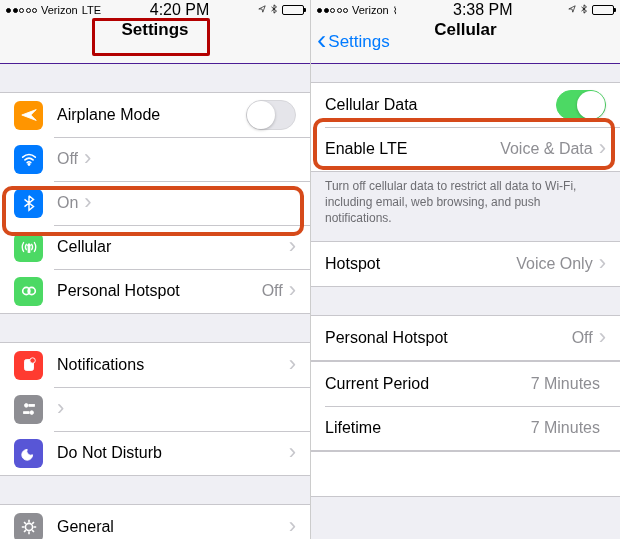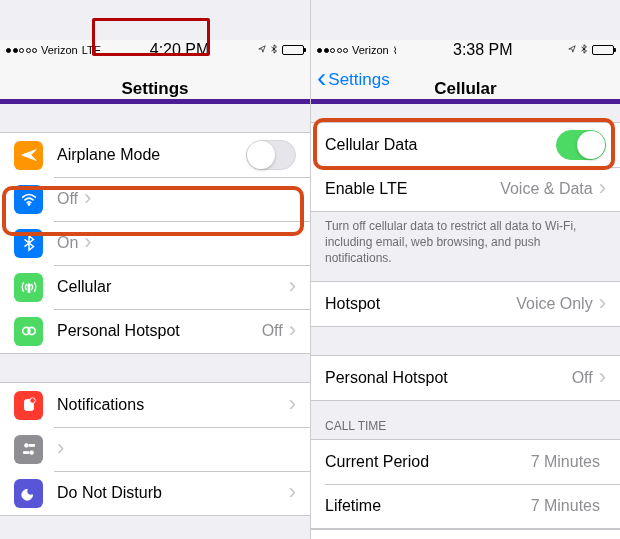--- a/index.html
+++ b/index.html
@@ -22,40 +22,39 @@
   
   .status-bar {
     height: 20px;
     background: #f7f7f7;
     display: flex;
     align-items: center;
     justify-content: space-between;
     font-size: 11px;
     padding: 0 6px;
     color: #000;
-    margin-top: 40px;
   }
   .status-left, .status-right { display: flex; align-items: center; gap: 4px; }
   .signal-dots { display: flex; gap: 1.5px; align-items: center; }
   .dot { width: 5px; height: 5px; border-radius: 50%; border: 0.8px solid #000; }
   .dot.filled { background: #000; }
   .carrier { font-size: 11px; }
   .nettype { font-size: 11px; }
   .time { font-weight: 500; font-size: 16px; }
   .bt-icon svg, .loc-icon svg { width: 8px; height: 10px; }
   .battery { width: 22px; height: 10px; border: 1px solid #000; border-radius: 2px; position: relative; }
   .battery::after { content: ""; position: absolute; right: -3px; top: 2px; width: 2px; height: 4px; background: #000; border-radius: 0 1px 1px 0; }
   .battery .fill { background: #000; height: 100%; }
   
   .nav-bar {
     height: 44px;
     background: #f7f7f7;
-    border-bottom: 5px solid #4c1d95;
+    border-bottom: 1px solid #4c1d95;
     display: flex;
-    align-items: flex-end;
+    align-items: flex-start;
     justify-content: center;
     position: relative;
   }
   .nav-title { font-size: 17px; font-weight: 600; }
   .nav-back {
     position: absolute; left: 6px; top: 0; bottom: 0;
     display: flex; align-items: center; gap: 2px;
     color: #007aff; font-size: 17px;
   }
   .nav-back .chev { font-size: 28px; line-height: 1; font-weight: 300; margin-top: -3px;}
@@ -346,21 +345,20 @@
   <div class="spacer"></div>
 
   <div class="group right">
     <div class="row noicon">
       <div class="label">Personal Hotspot</div>
       <div class="value">Off</div>
       <div class="chevron">›</div>
     </div>
   </div>
 
-  <div class="group-header">CALL TIME</div>
   <div class="group right">
     <div class="row noicon">
       <div class="label">Current Period</div>
       <div class="value">7 Minutes</div>
     </div>
     <div class="row noicon">
       <div class="label">Lifetime</div>
       <div class="value">7 Minutes</div>
     </div>
   </div>

